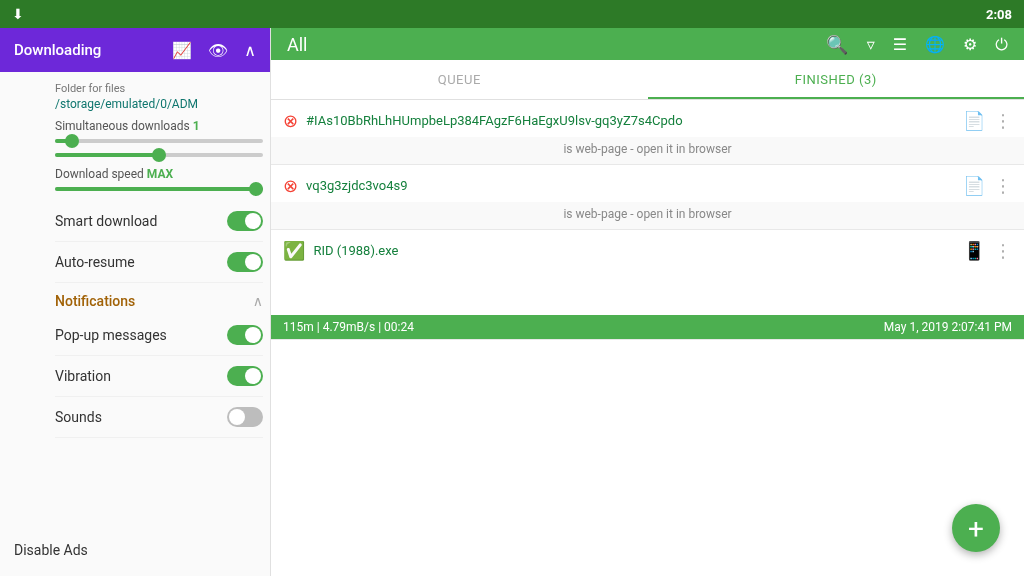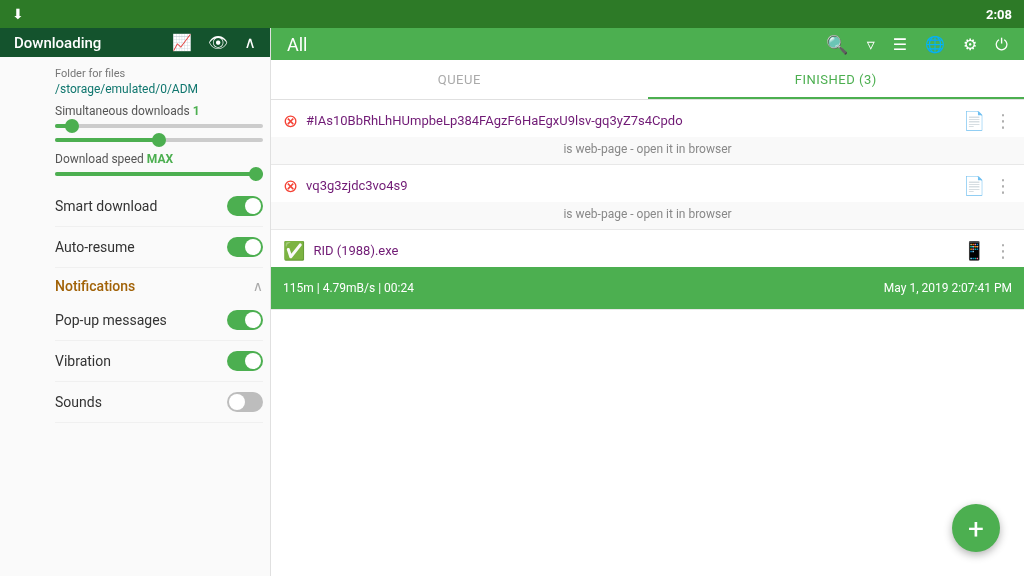--- a/index.html
+++ b/index.html
@@ -28,27 +28,27 @@
     
     .sidebar {
       width: 271px;
       background: #fafafa;
       border-right: 1px solid #e0e0e0;
       overflow-y: auto;
       flex-shrink: 0;
     }
 
     .sidebar-section-header {
-      background: #14532d;
+      background: #6d28d9;
       color: white;
       padding: 8px 14px;
       display: flex;
       align-items: center;
       justify-content: space-between;
-      height: 29px;
+      height: 44px;
     }
     .sidebar-section-header .section-title {
       font-size: 15px;
       font-weight: 500;
     }
     .sidebar-section-header .header-icons {
       display: flex;
       gap: 16px;
       align-items: center;
     }
@@ -251,21 +251,21 @@
       min-width: 0;
     }
     .status-icon {
       font-size: 18px;
       flex-shrink: 0;
     }
     .status-icon.error { color: #f44336; }
     .status-icon.success { color: #4caf50; }
     .filename {
       font-size: 13px;
-      color: #701a75;
+      color: #15803d;
       white-space: nowrap;
       overflow: hidden;
       text-overflow: ellipsis;
     }
     .download-item-actions {
       display: flex;
       align-items: center;
       gap: 8px;
       flex-shrink: 0;
     }
@@ -278,22 +278,23 @@
       padding: 5px 12px 8px 12px;
       font-size: 12px;
       color: #888;
       text-align: center;
     }
     .download-item-sub.progress-bar-row {
       background: #4caf50;
       color: white;
       display: flex;
       justify-content: space-between;
-      padding: 14px 12px;
+      padding: 5px 12px;
       font-size: 12px;
+      margin-top: 48px;
     }
 
     
     .fab {
       position: absolute;
       bottom: 24px;
       right: 24px;
       width: 48px;
       height: 48px;
       background: #4caf50;
@@ -404,20 +405,23 @@
         <div class="toggle"></div>
       </div>
 
       <div class="toggle-row">
         <span class="toggle-label">Sounds</span>
         <div class="toggle off"></div>
       </div>
 
     </div>
 
+    <div class="disable-ads-row">
+      <span>Disable Ads</span>
+    </div>
 
   </div>
 
   <div class="content">
 
     <div class="content-topbar">
       <span class="title">All</span>
       <div class="icons">
         <span>🔍</span>
         <span style="font-size:16px;">▿</span>

